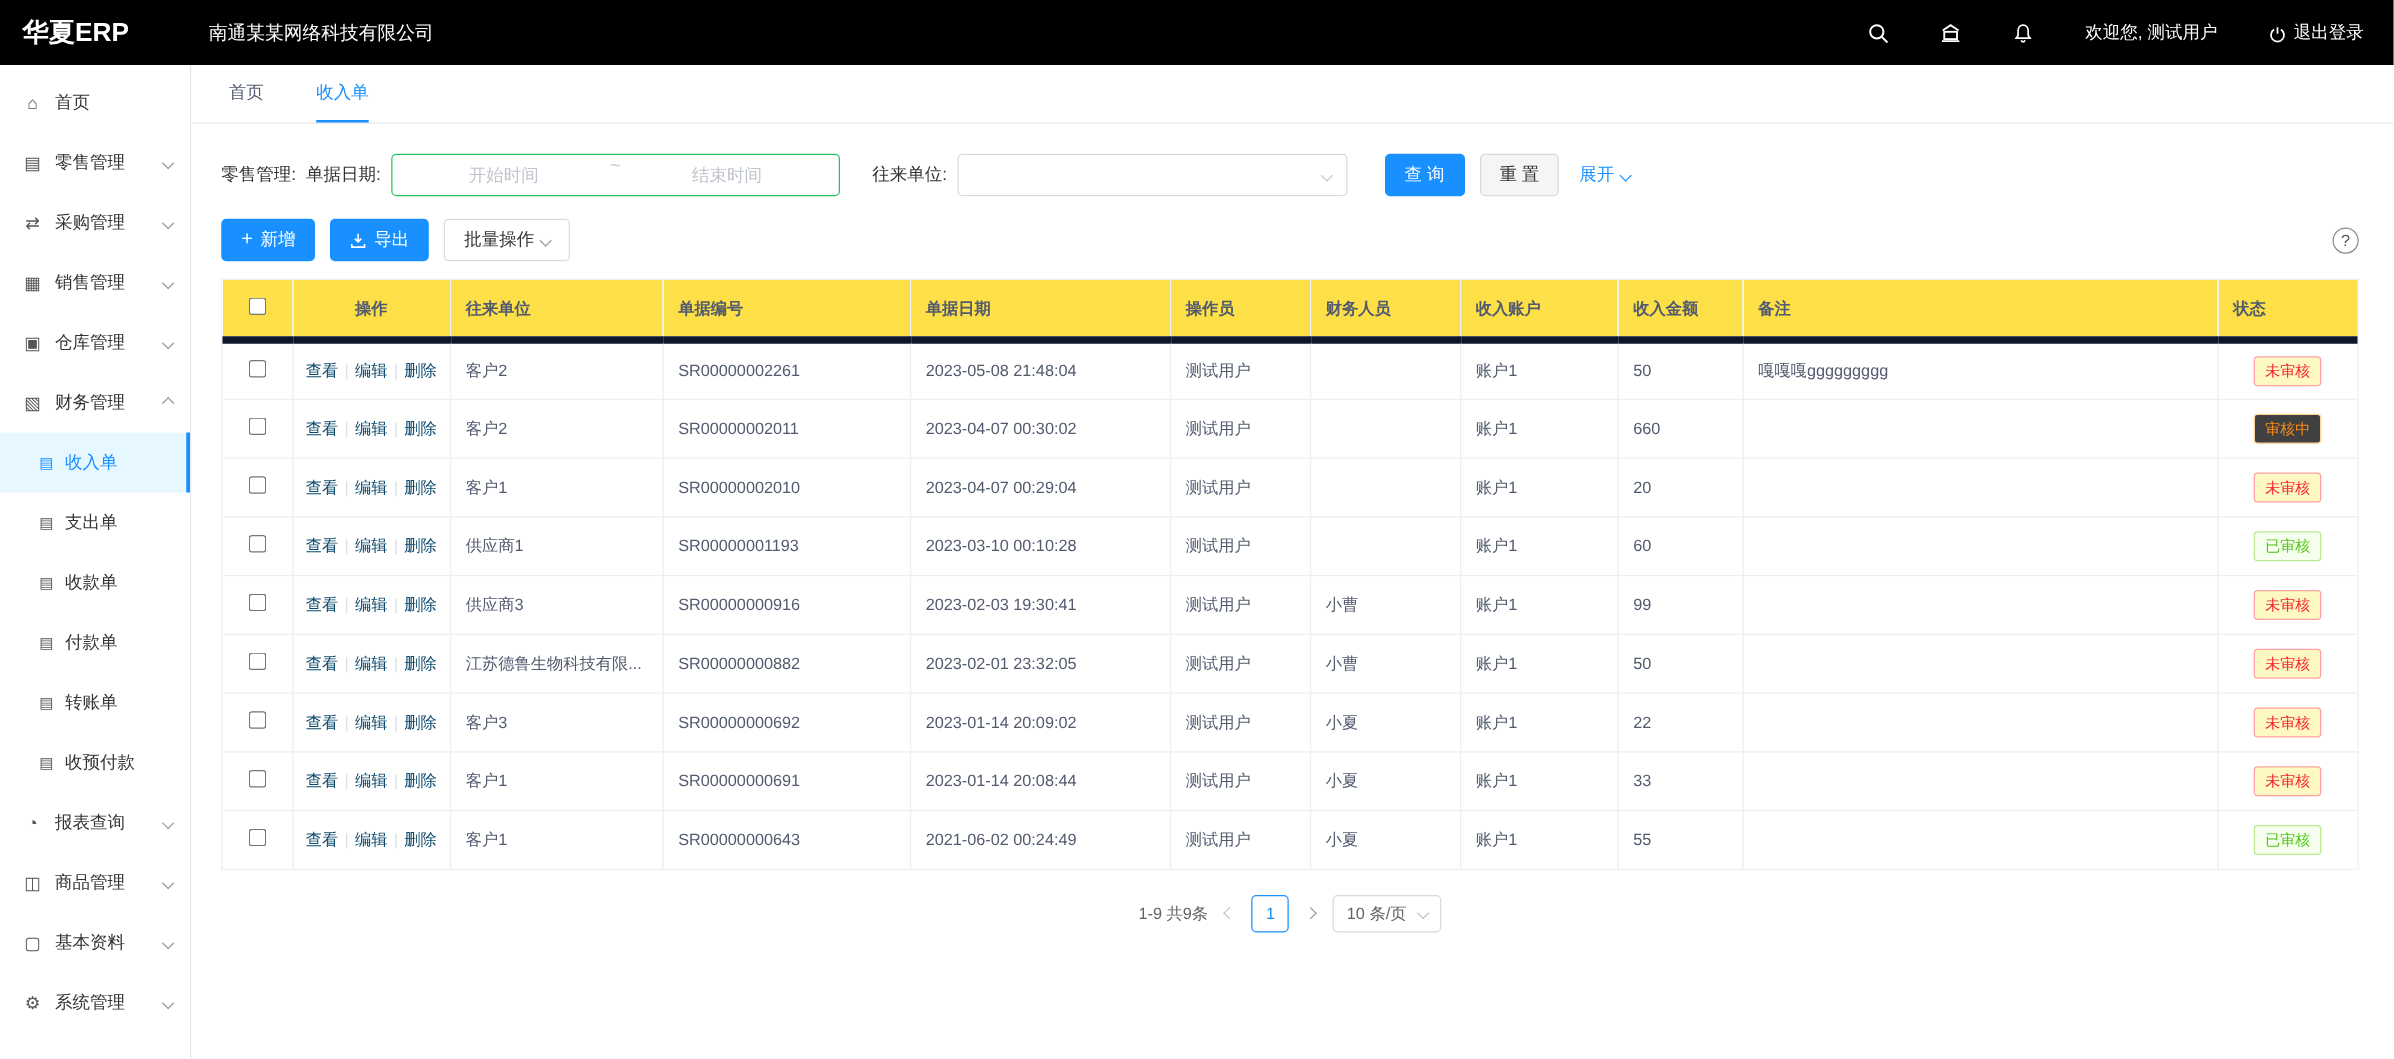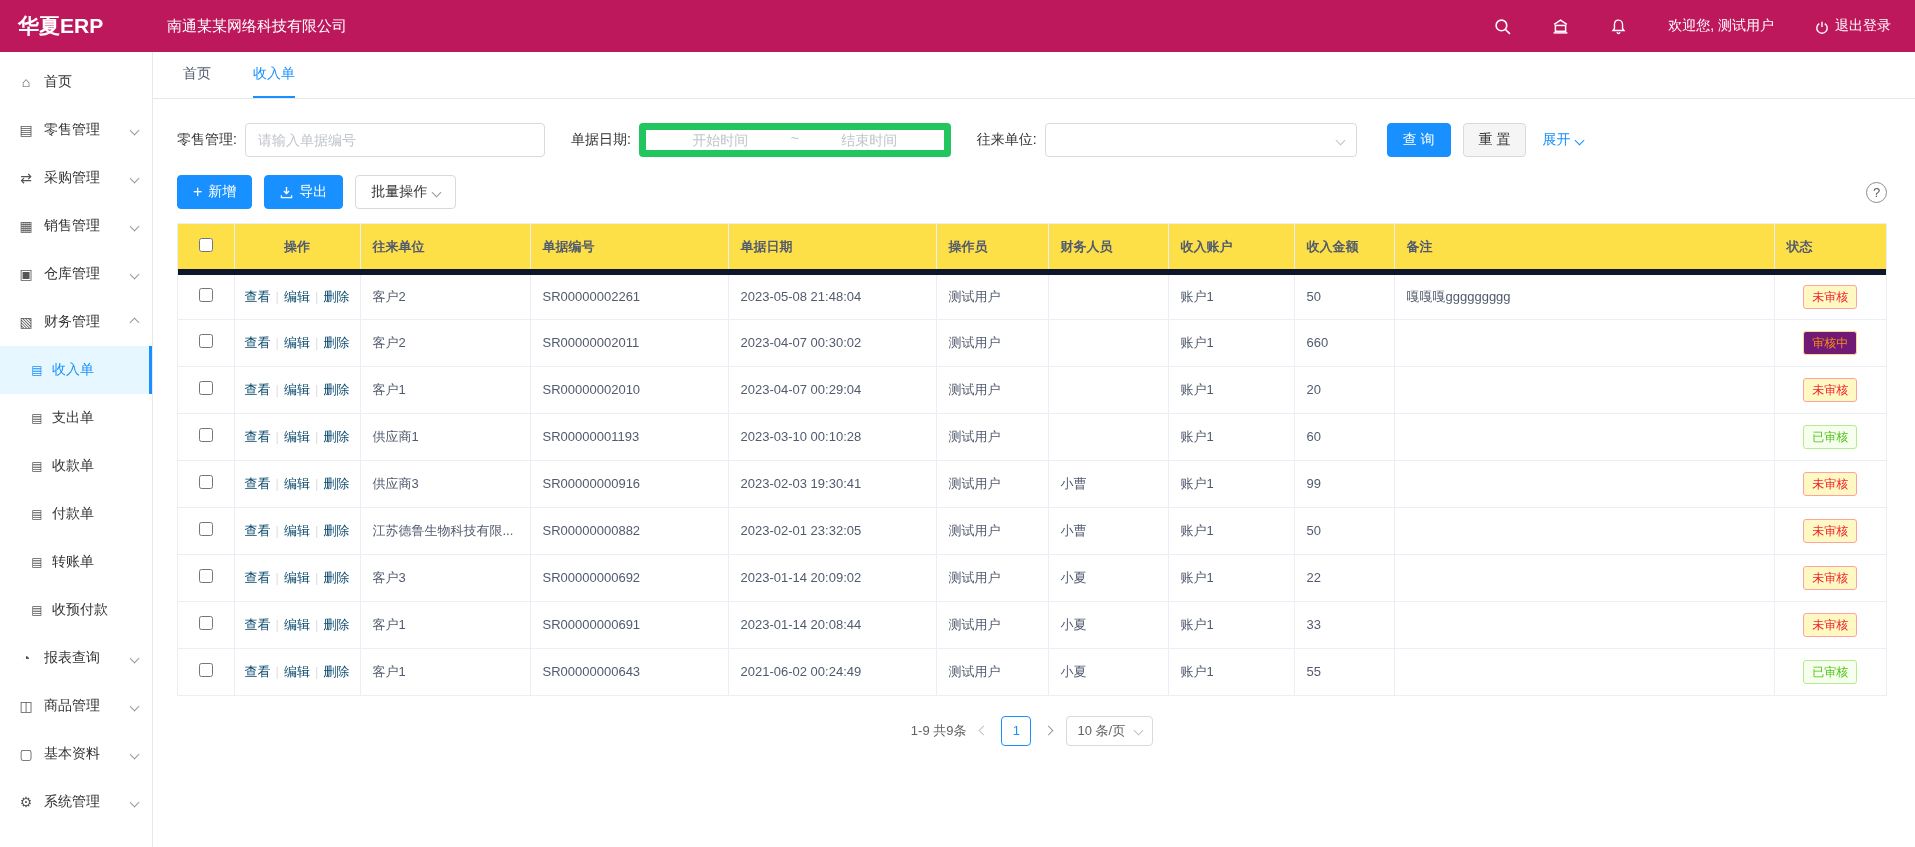--- a/index.html
+++ b/index.html
@@ -1,18 +1,18 @@
 <!DOCTYPE html>
 <html><head>
 <meta charset="utf-8">
 <style>
 *{margin:0;padding:0;box-sizing:border-box}
 html,body{width:1915px;height:847px}
 body{font-family:"Liberation Sans","DejaVu Sans",sans-serif;font-size:14px;color:#333;background:#fff;overflow:hidden}
-.header{height:52px;background:#be185d;display:flex;align-items:center;color:#fff}
+.header{height:52px;background:#000000;display:flex;align-items:center;color:#fff}
 .logo{width:153px;font-size:21px;font-weight:bold;padding-left:18px;flex-shrink:0;cursor:pointer}
 .company{font-size:15px;margin-left:14px}
 .hright{margin-left:auto;display:flex;align-items:center;gap:41px;padding-right:24px}
 .hicon{cursor:pointer;display:flex;align-items:center}
 .welcome{font-size:14px;cursor:pointer;white-space:nowrap}
 .logout{display:flex;align-items:flex-end;gap:6px;font-size:14px;cursor:pointer;white-space:nowrap}
 .layout{display:flex;height:795px}
 .sidebar{width:153px;border-right:1px solid #e8e8e8;overflow:hidden;flex-shrink:0;padding-top:6px;background:#fff}
 .sb-item{height:48px;display:flex;align-items:center;padding:0 14px 0 18px;gap:10px;cursor:pointer;color:#333}
 .sb-icon{font-size:14px;color:#555;width:16px;text-align:center;flex-shrink:0}
@@ -24,21 +24,21 @@
 .sb-child .sb-icon{font-size:12px;width:14px}
 .main{flex:1;display:flex;flex-direction:column;overflow:hidden}
 .tabbar{height:47px;border-bottom:1px solid #e8e8e8;display:flex;align-items:stretch;padding-left:30px;gap:42px}
 .tab{display:flex;align-items:center;font-size:14px;color:#515a6e;cursor:pointer;border-bottom:2px solid transparent}
 .tab.active{color:#1890ff;border-bottom-color:#1890ff}
 .content{padding:0 28px 0 24px}
 .filters{display:flex;align-items:center;margin-top:24px}
 .flabel{margin-right:8px;white-space:nowrap;color:#333}
 .finput{width:300px;height:34px;border:1px solid #d9d9d9;border-radius:4px;padding:0 12px;font-size:14px;color:#333;outline:none;margin-right:26px;font-family:inherit}
 .finput::placeholder,.dinput::placeholder{color:#c0c4cc}
-.daterange{width:312px;height:34px;border:7px solid #22c55e;border-radius:4px;display:flex;margin-right:26px;padding:0 10px;background:#fff}
+.daterange{width:359px;height:34px;border:1px solid #22c55e;border-radius:4px;display:flex;margin-right:26px;padding:0 10px;background:#fff}
 .dinput{border:none;outline:none;min-width:0;flex:1;text-align:center;font-size:14px;font-family:inherit}
 .dsep{color:#c0c4cc;padding:0 6px}
 .fselect{width:312px;height:34px;border:1px solid #d9d9d9;border-radius:4px;display:flex;align-items:center;justify-content:flex-end;padding:0 12px;margin-right:26px;cursor:pointer;background:#fff}
 .btn{height:34px;padding:0 15px;border:1px solid #d9d9d9;background:#fff;border-radius:4px;font-size:14px;color:#333;cursor:pointer;display:inline-flex;align-items:center;gap:6px;font-family:inherit;white-space:nowrap}
 .btn.primary{background:#1890ff;border-color:#1890ff;color:#fff}
 .btn.reset{background:#f5f5f5;margin-left:12px}
 .searchbtn{margin-left:4px}
 .expand{color:#1890ff;display:inline-flex;align-items:center;gap:6px;cursor:pointer;margin-left:16px;white-space:nowrap}
 .toolbar{display:flex;align-items:center;gap:12px;margin-top:18px}
 .plus{font-size:16px;line-height:1}
@@ -47,21 +47,21 @@
 table{width:100%;border-collapse:collapse;table-layout:fixed}
 th{background:#fde047;height:48px;font-size:13px;color:#515a6e;font-weight:bold;text-align:left;padding:0 12px;border-bottom:6px solid #0f172a;border-right:1px solid #ebeef5;white-space:nowrap;overflow:hidden}
 td{height:47px;font-size:13px;color:#515a6e;padding:0 12px;border-bottom:1px solid #ebeef5;border-right:1px solid #ebeef5;overflow:hidden;white-space:nowrap;text-overflow:ellipsis;background:#fff}
 th:last-child,td:last-child{border-right:none}
 .col-cb{text-align:center;padding:0}
 .ops{text-align:center;padding:0 4px}
 .op-link{color:#0c4a6e;cursor:pointer;text-decoration:none;font-size:13px}
 .sep{color:#dcdfe6;margin:0 5px}
 .badge{display:inline-block;padding:2px 8px;border-radius:3px;font-size:12px;border:1px solid;line-height:1.5}
 .badge.danger{color:#f5222d;background:#fef9c3;border-color:#ffa39e}
-.badge.warning{color:#fa8c16;background:#701a75;border-color:#ffd591}
+.badge.warning{color:#fa8c16;background:#404040;border-color:#ffd591}
 .badge.success{color:#52c41a;background:#f6ffed;border-color:#b7eb8f}
 .statuscell{text-align:center}
 .pager{display:flex;align-items:center;justify-content:center;gap:12px;margin-top:20px;color:#606266;font-size:13px}
 .parrow{cursor:pointer;display:flex;align-items:center;padding:0 2px}
 .pcur{width:30px;height:30px;border:1px solid #1890ff;color:#1890ff;border-radius:4px;display:flex;align-items:center;justify-content:center;cursor:pointer;background:#fff;font-size:13px}
 .psize{height:30px;border:1px solid #d9d9d9;border-radius:4px;display:flex;align-items:center;gap:10px;padding:0 10px;cursor:pointer;color:#606266;background:#fff}
 .caret{display:inline-block;width:7px;height:7px;border-right:1.5px solid #999;border-bottom:1.5px solid #999;transform:rotate(45deg)}
 .caret.up{transform:rotate(-135deg)}
 .caret.left{transform:rotate(135deg)}
 .caret.right{transform:rotate(-45deg)}
@@ -190,21 +190,20 @@
   <main class="main">
     <div class="tabbar" id="tabbar">
         <div class="tab">首页</div>
         <div class="tab active">收入单</div>
       </div>
 
     <div class="content">
 
       <div class="filters">
         <span class="flabel">零售管理:</span>
-        <input class="finput" placeholder="请输入单据编号" style="">
         <span class="flabel">单据日期:</span>
         <div class="daterange">
           <input class="dinput" placeholder="开始时间" style="">
           <span class="dsep">~</span>
           <input class="dinput" placeholder="结束时间" style="">
         </div>
         <span class="flabel">往来单位:</span>
         <div class="fselect">
           <span class="caret light"></span>
         </div>

